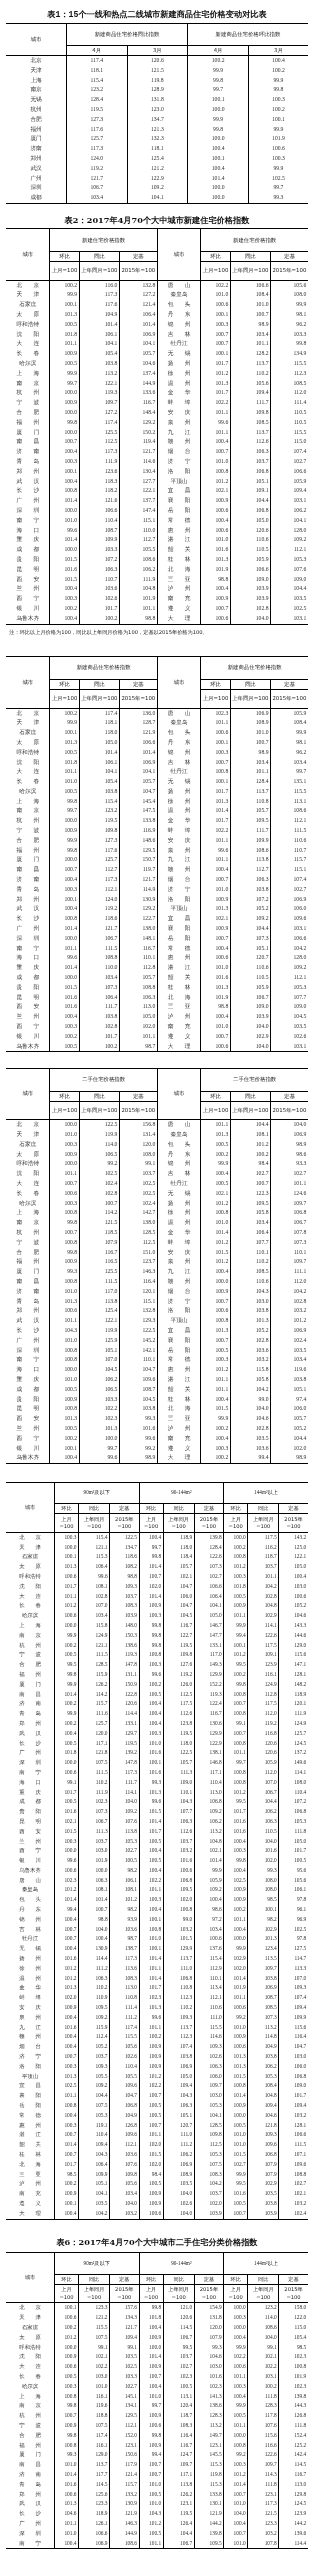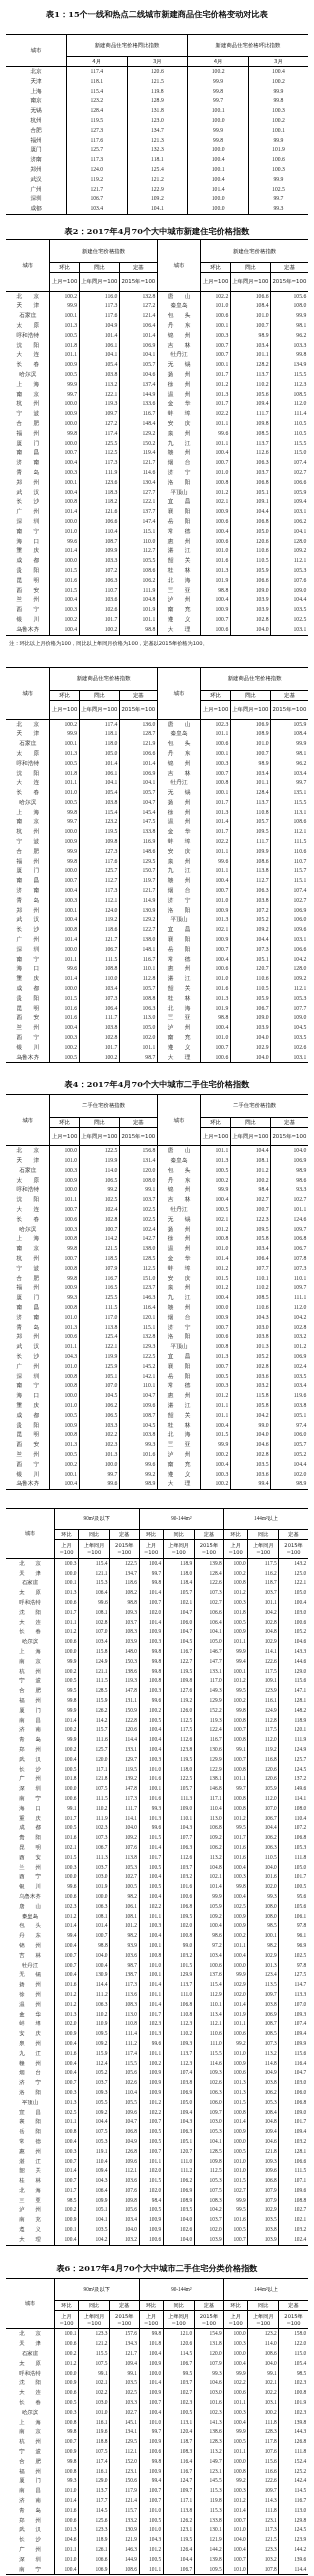--- a/index.html
+++ b/index.html
@@ -20,21 +20,21 @@
   #t1 td.city{text-align:center;}
   .t5 th,.t6 th{font-size:5.2px;}
   .t5 td,.t6 td{font-size:5.4px;}
 </style>
 </head>
 <body>
 
 <div class="page">
 
   <div class="sec" style="padding-top:9.3px;">
-    <div class="title" style="margin-bottom:14px;">表1：15个一线和热点二线城市新建商品住宅价格变动对比表</div>
+    <div class="title" style="margin-bottom:3px;font-family:Liberation Mono, monospace;">表1：15个一线和热点二线城市新建商品住宅价格变动对比表</div>
     <table id="t1" class="t" style="margin-left:0;">
       <thead>
         <tr>
           <th rowspan="2" style="width:20%">城市</th>
           <th colspan="2" class="vl bb" style="height:18.5px;">新建商品住宅价格同比指数</th>
           <th colspan="2" class="vl bb">新建商品住宅价格环比指数</th>
         </tr>
         <tr class="bb">
           <th class="vl">4月</th>
           <th class="vl">3月</th>
@@ -910,21 +910,20 @@
             <td class="city vl">大　　理</td>
             <td class="num vl">100.6</td>
             <td class="num vl">104.0</td>
             <td class="num vl">103.1</td>
           </tr>
         </tbody>
       </table>
   </div>
 
   <div class="sec" style="padding-top:15.5px;">
-    <div class="title" style="margin-bottom:4.1px;">表4：2017年4月70个大中城市二手住宅价格指数</div>
     <table class="t twopanel">
         <thead>
           <tr>
             <th rowspan="3" style="width:14.5%" class="">城市</th>
             <th colspan="3" class="vl bb" style="height:19.6px">二手住宅价格指数</th>
             <th rowspan="3" style="width:14.5%" class="vl">城市</th>
             <th colspan="3" class="vl bb" style="height:19.6px">二手住宅价格指数</th>
           </tr>
           <tr>
             <th class="vl bb">环比</th>

